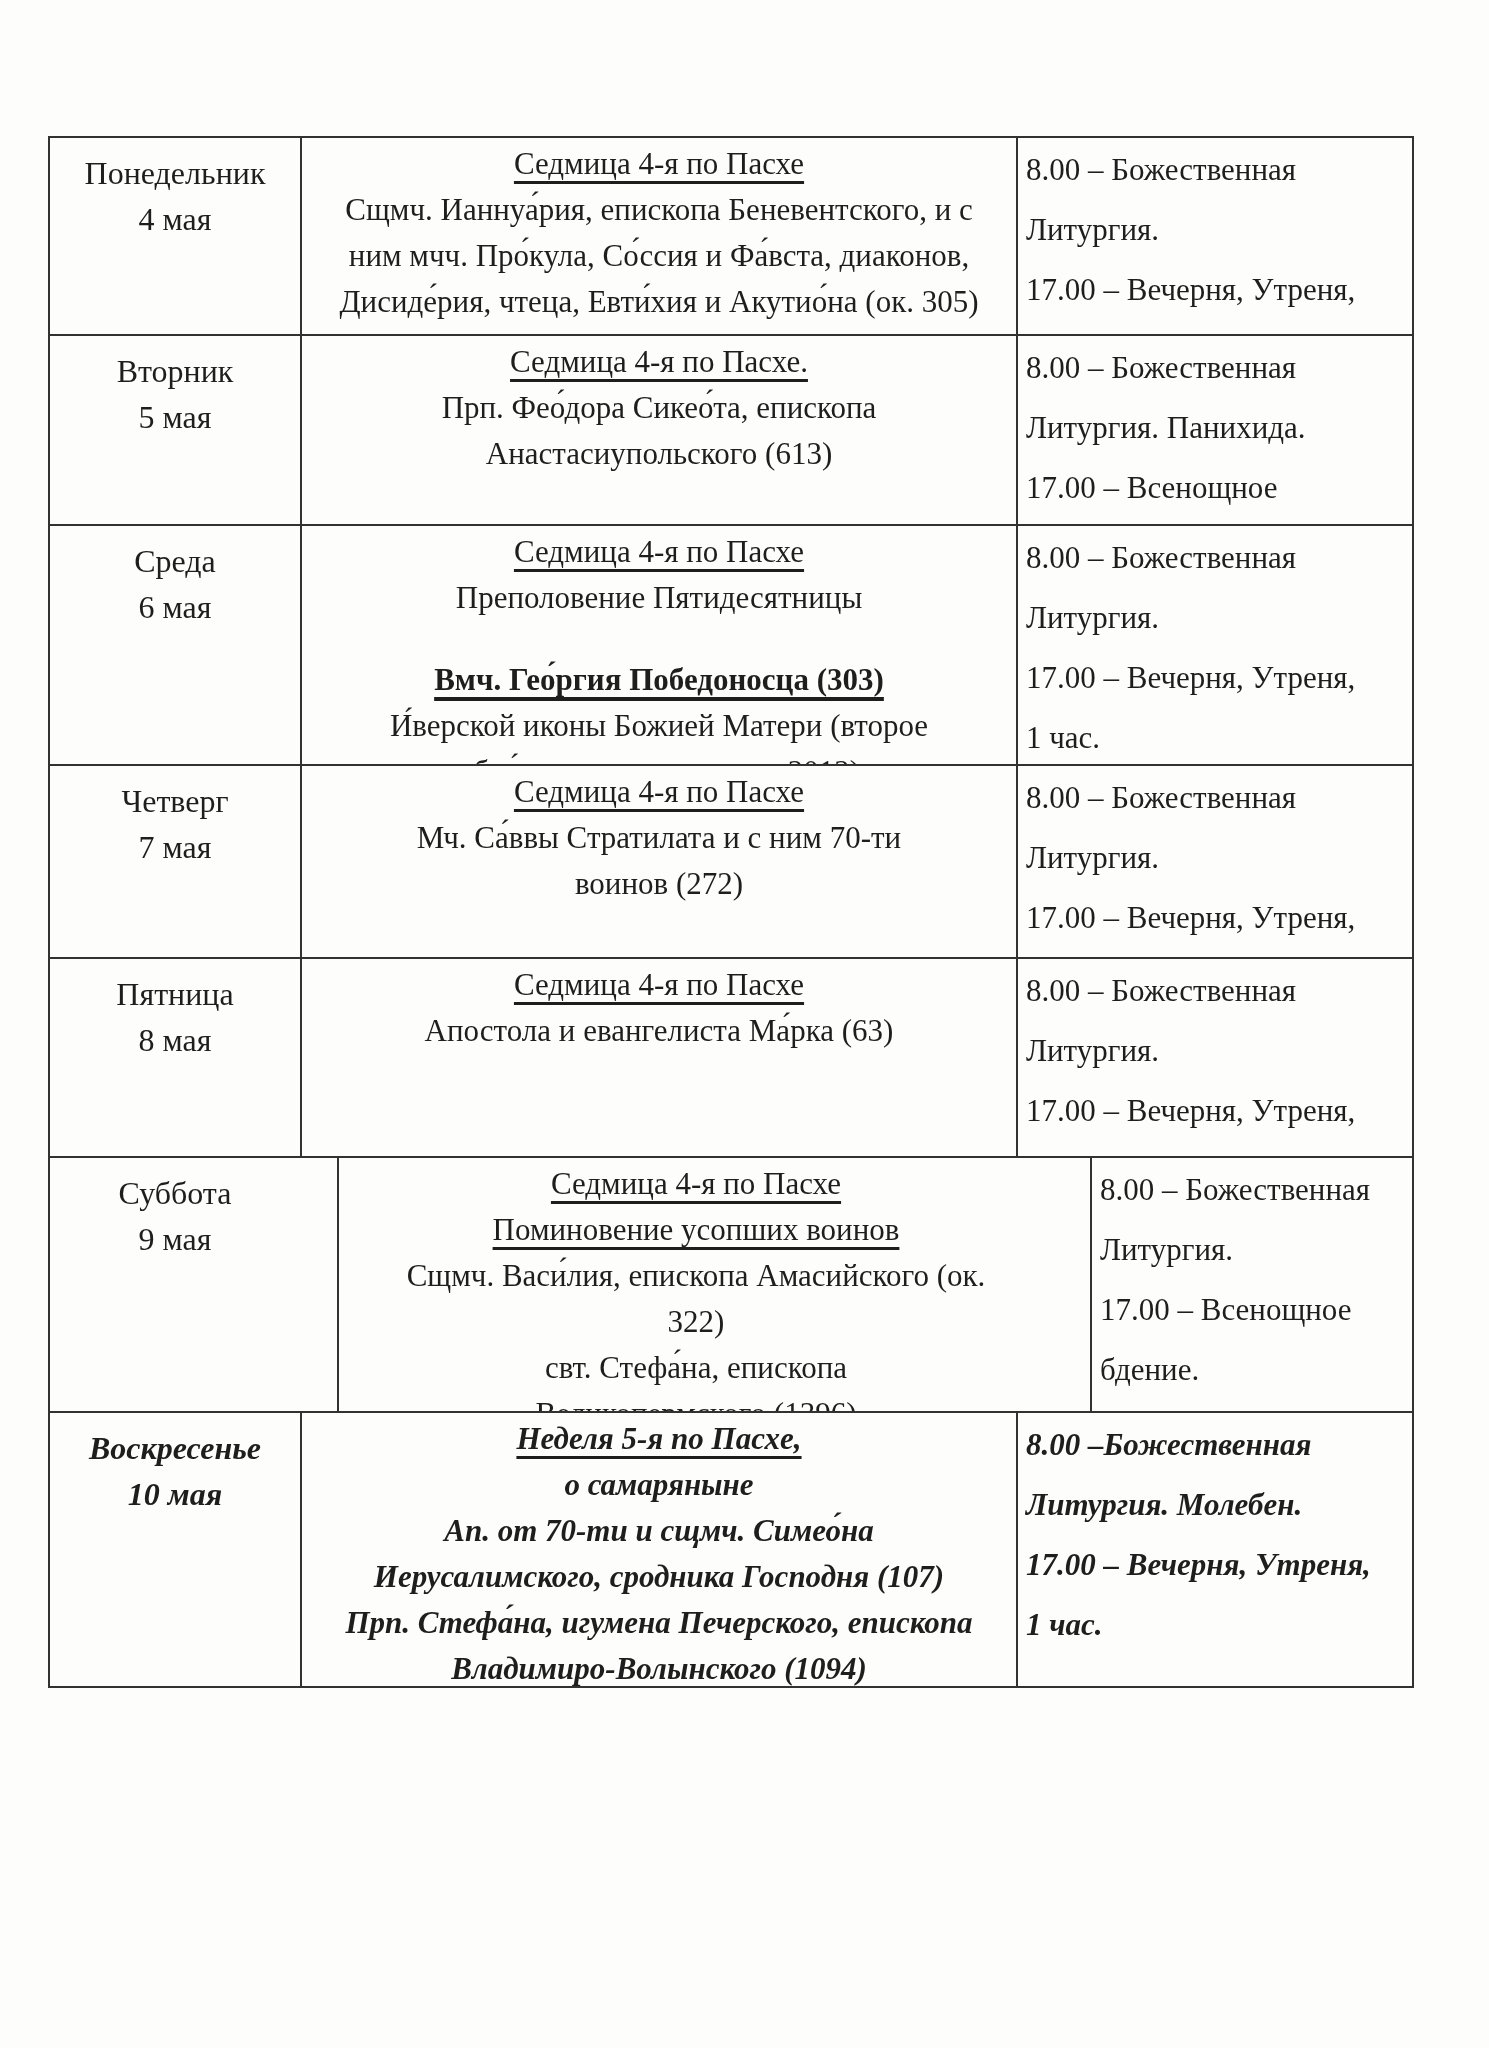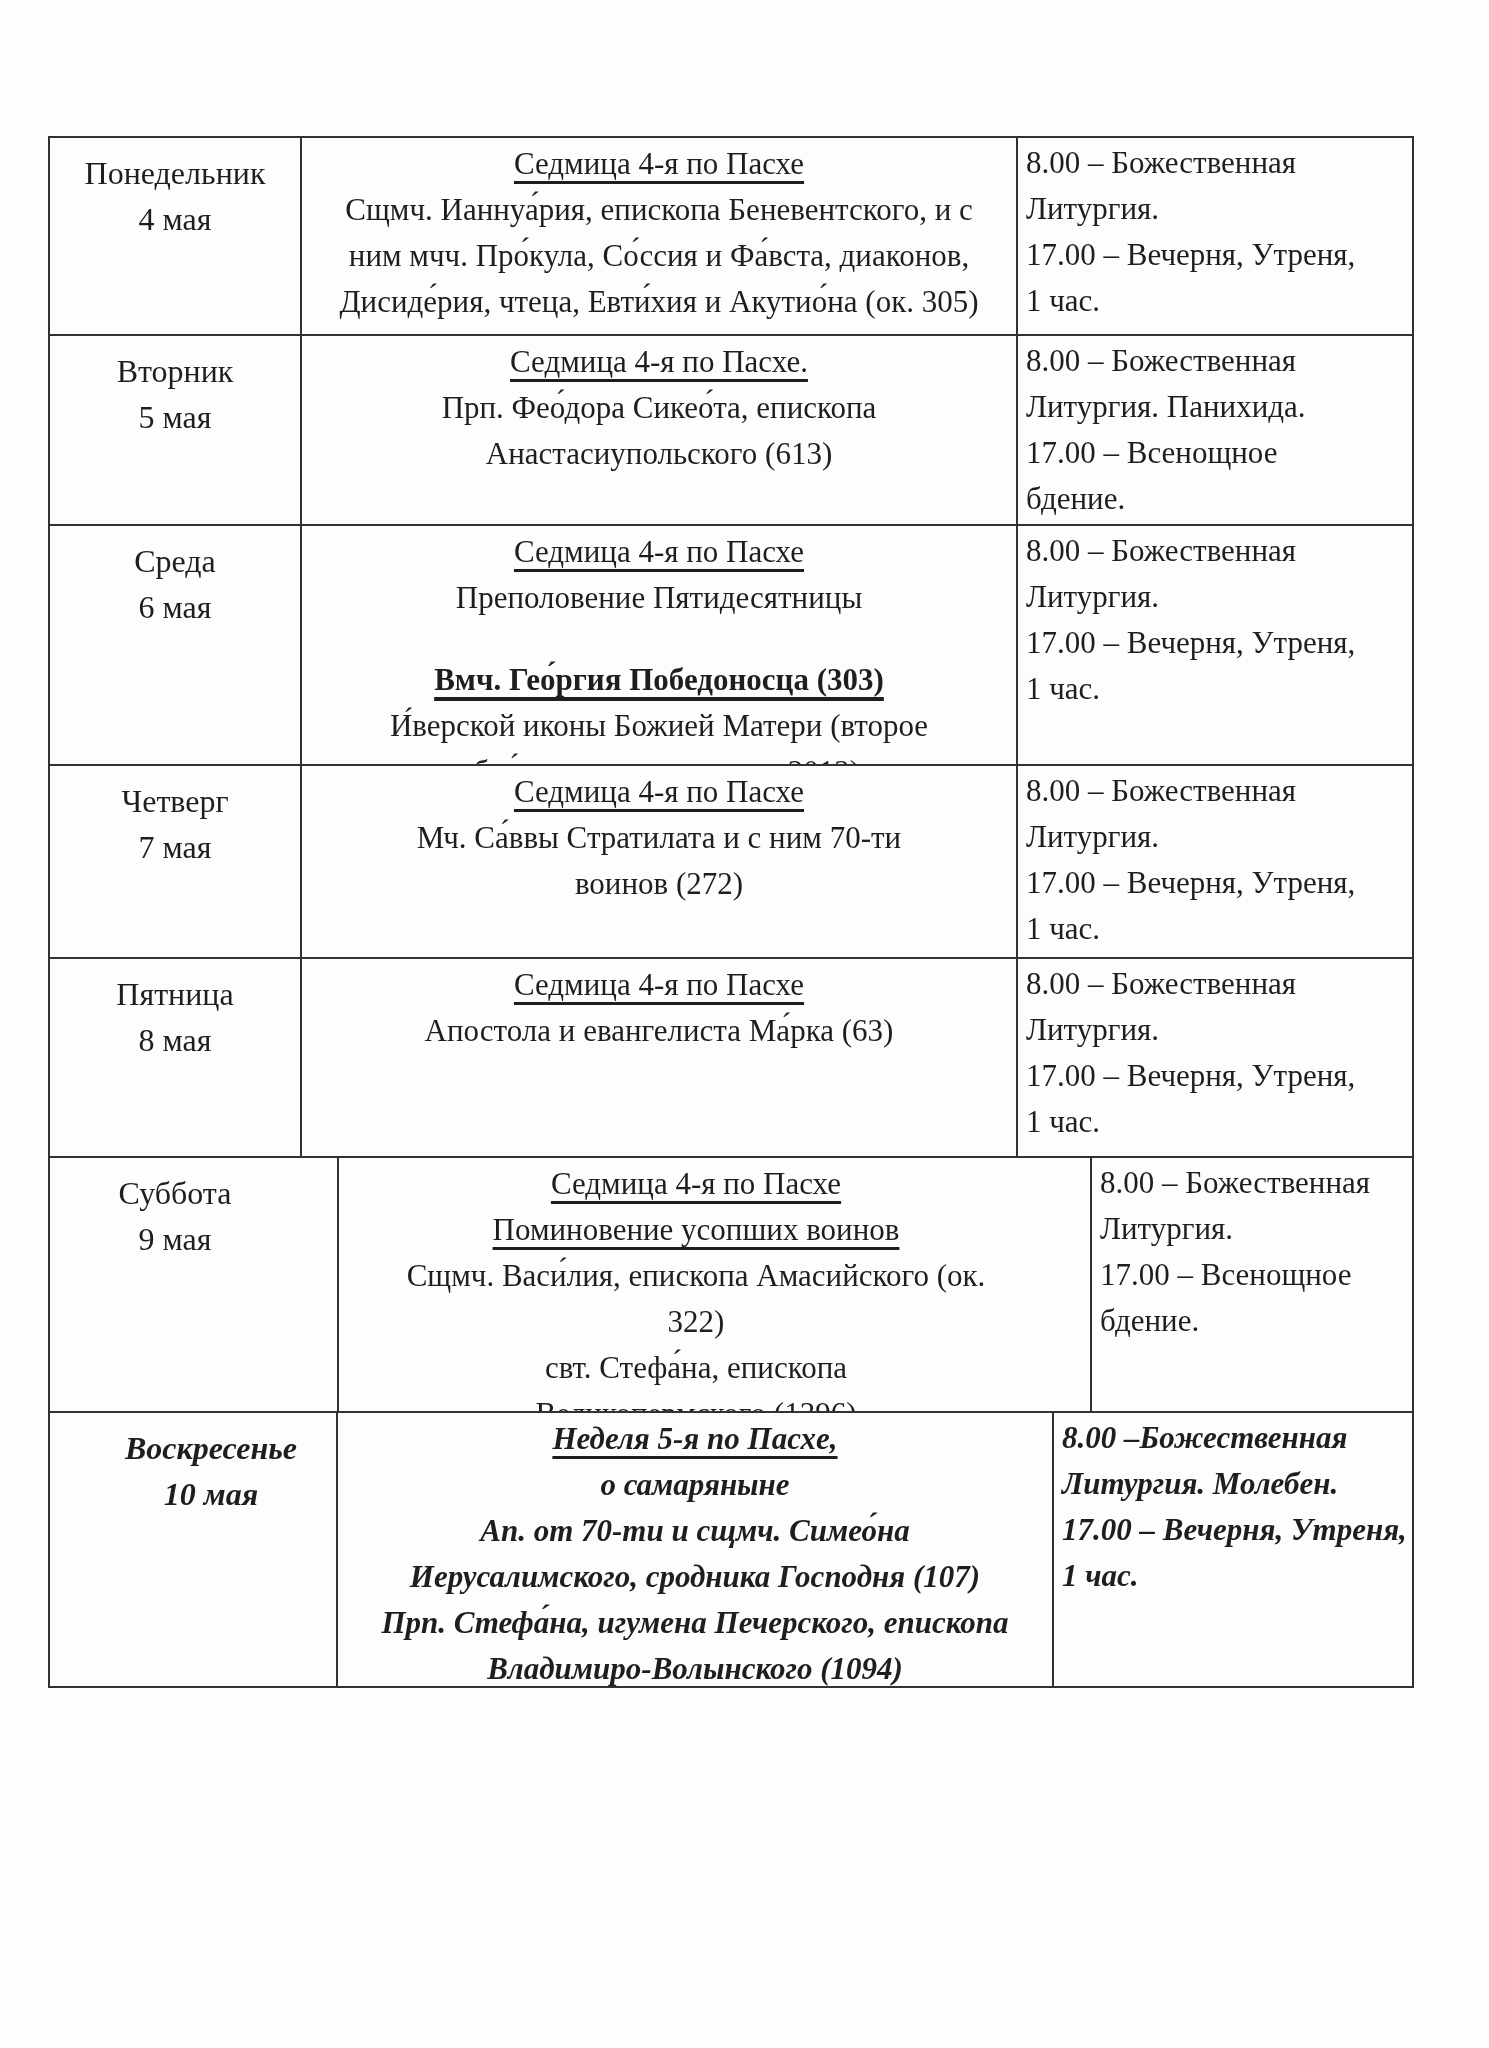--- a/index.html
+++ b/index.html
@@ -26,21 +26,21 @@
     border:2px solid var(--border);
     box-sizing:border-box;
     background:transparent;
   }
   .row{
     display:grid;
     grid-template-columns:250px 716px 394px;
     border-bottom:2px solid var(--border);
     box-sizing:border-box;
   }
-  .row:last-child{border-bottom:none;padding-left:36px;}
+  .row:last-child{border-bottom:none;}
   
   .r0{height:198px;}
   .r1{height:190px;}
   .r2{height:240px;}
   .r3{height:193px;}
   .r4{height:199px;}
   .r5{height:255px;gap:37px;}
   .r6{height:273px;}
   .cell{
     box-sizing:border-box;
@@ -70,21 +70,21 @@
     text-decoration:underline;
     text-underline-offset:7px;
     text-decoration-thickness:2.5px;
   }
   .line.b{
     font-weight:700;
     text-decoration-thickness:3.5px;
   }
   .line.gap{margin-top:36px;}
   .svc{
-    line-height:46px;
+    line-height:60px;
     white-space:pre-line;
   }
   .svc-gap{}
   .sunday{
     font-weight:700;
     font-style:italic;
   }
 </style>
 </head>
 <body>

